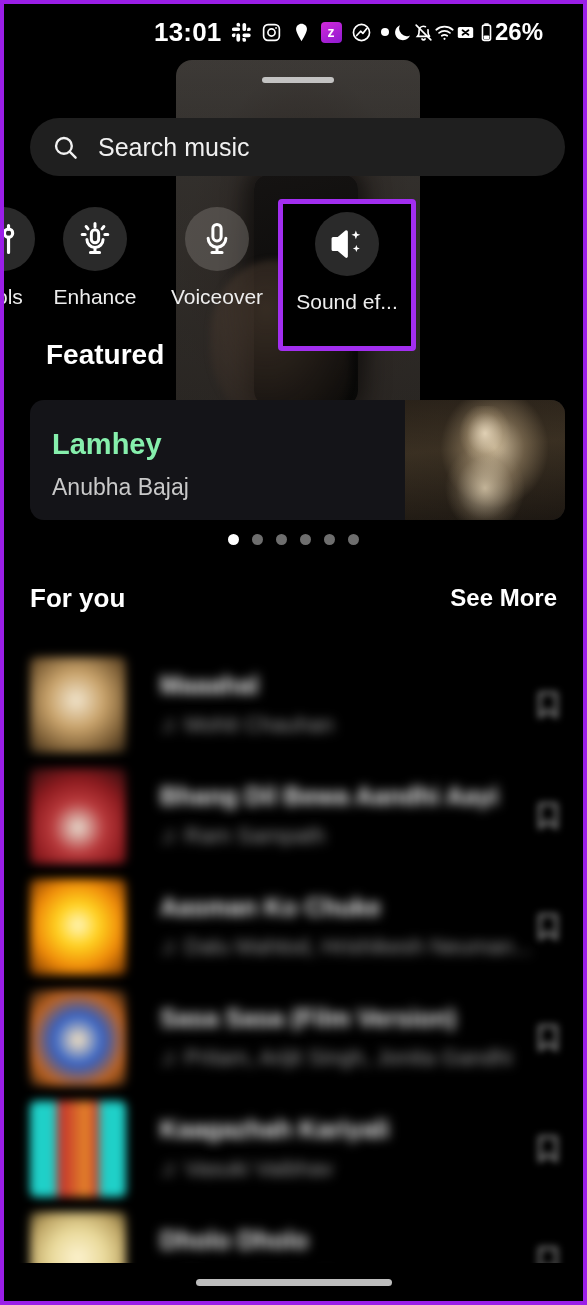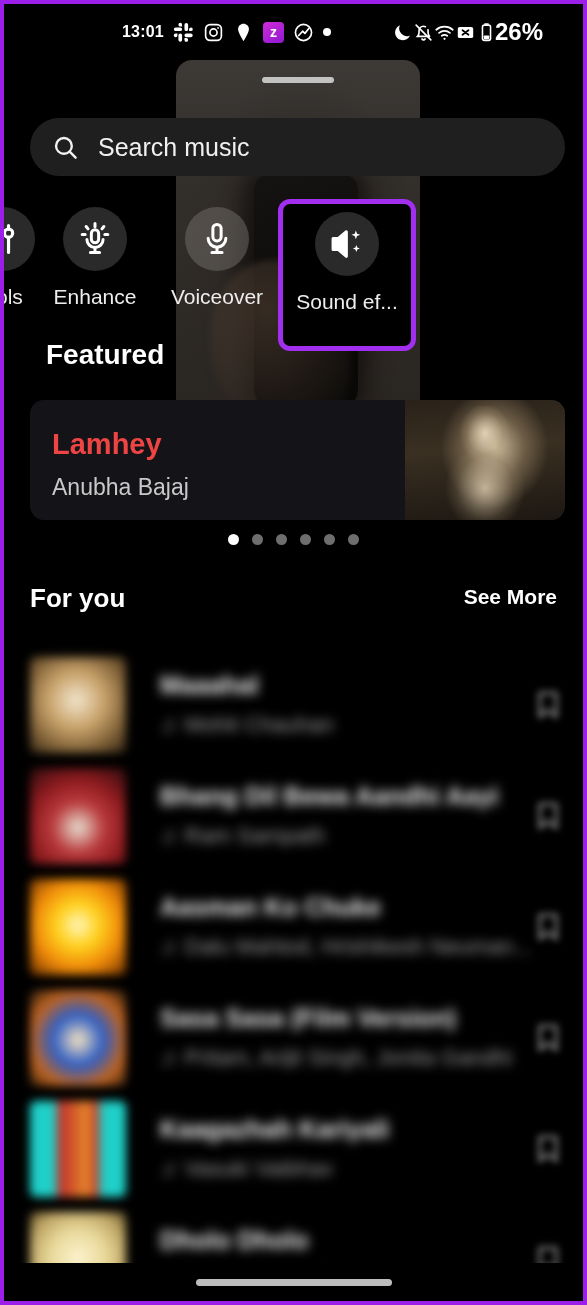--- a/index.html
+++ b/index.html
@@ -29,21 +29,21 @@
     position:absolute; top:0; left:0; right:0;
     height:56px;
     display:flex; align-items:center;
     padding:0 22px;
     color:#fff;
     z-index:30;
   }
   #sb-left { display:flex; align-items:center; gap:9px; flex:0 0 auto; margin-left:96px; }
   #sb-spacer { flex:1 1 auto; }
   #sb-right { display:flex; align-items:center; flex:0 0 auto; margin-right:18px; }
-  #clock { font-size:16px; font-weight:700; letter-spacing:.2px; line-height:1; }
+  #clock { font-size:26px; font-weight:700; letter-spacing:.2px; line-height:1;margin-left:32px; }
   .sicon { width:21px; height:21px; display:block; }
   .sicon svg { width:100%; height:100%; display:block; }
   #zbadge {
     width:21px; height:21px; border-radius:4px;
     background:linear-gradient(150deg,#d12ad9,#8e1ad0);
     color:#fff; font-size:14px; font-weight:700;
     display:flex; align-items:center; justify-content:center;
     line-height:1;
   }
   #dotind { width:8px; height:8px; border-radius:50%; background:#fff; }
@@ -112,21 +112,21 @@
   .tool {
     flex:0 0 auto;
     width:122px;
     display:flex; flex-direction:column; align-items:center;
     position:relative;
   }
   .tool.first { width:62px; margin-left:-32px; }
   .tool.highlight {
     width:138px;
     border:5px solid #a22ef0;
-    border-radius:12px;
+    border-radius:4px;
     height:152px;
     margin-top:-8px;
     padding-top:8px;
     background:#000;
     z-index:22;
   }
   .tcircle {
     width:64px; height:64px; border-radius:50%;
     background:#2a2a2a;
     display:flex; align-items:center; justify-content:center;
@@ -151,21 +151,21 @@
   #featured-card {
     position:absolute; left:26px; top:396px;
     width:535px; height:120px;
     background:#141418;
     border-radius:14px;
     overflow:hidden;
     z-index:16;
   }
   #fc-title {
     position:absolute; left:22px; top:30px;
-    font-size:29px; font-weight:700; color:#ef4444; line-height:1;text-align:center;
+    font-size:29px; font-weight:700; color:#86efac; line-height:1;text-align:center;
   }
   #fc-sub {
     position:absolute; left:22px; top:76px;
     font-size:23px; color:#c9c9c9; line-height:1;
   }
   #fc-art {
     position:absolute; right:0; top:0;
     width:160px; height:120px;
     background:
       radial-gradient(ellipse 54px 60px at 56% 40%, rgba(214,196,164,.95) 0%, rgba(150,130,100,.55) 55%, rgba(40,33,26,.2) 100%),
@@ -189,21 +189,21 @@
   .dot.active { background:#fff; }
 
   
   #foryou-head {
     position:absolute; left:26px; top:581px;
     font-size:26px; font-weight:700; color:#fff; line-height:1;
     z-index:16;
   }
   #seemore {
     position:absolute; right:26px; top:582px;
-    font-size:21px; font-weight:700; color:#fff; line-height:1;
+    font-size:24px; font-weight:700; color:#fff; line-height:1;
     z-index:16;
   }
 
   
   #songlist {
     position:absolute; left:0; top:645px;
     width:587px;
     z-index:14;
   }
   .song {

